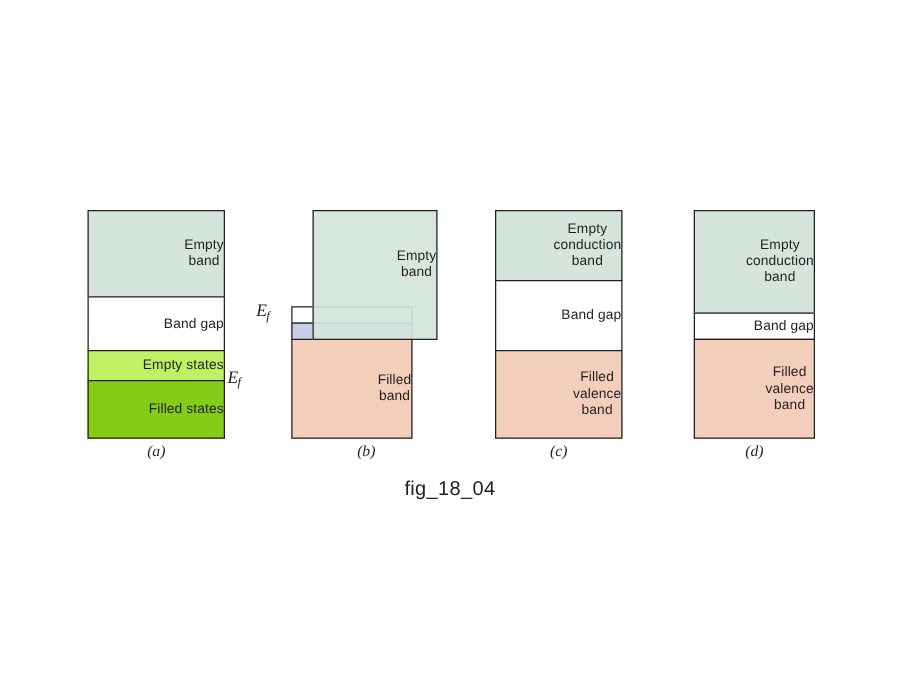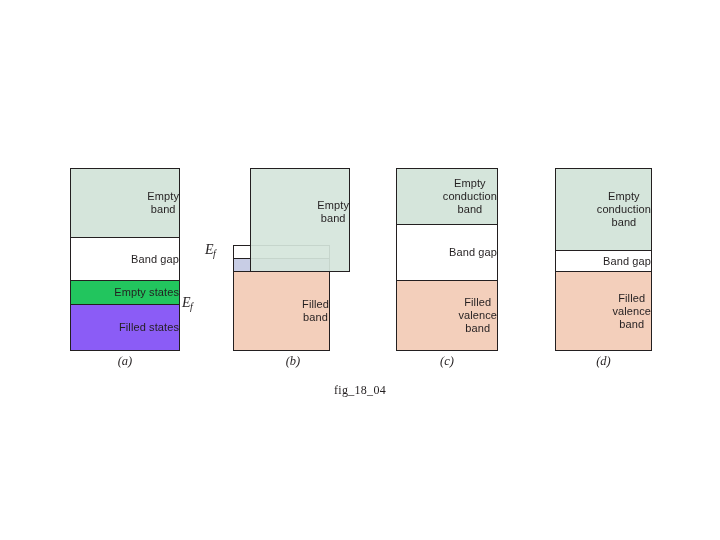--- a/index.html
+++ b/index.html
@@ -53,22 +53,22 @@
     color: #231f20;
   }
   .ef-label .sub {
     font-size: 10px;
     font-style: italic;
     vertical-align: -0.28em;
     margin-left: -0.5px;
   }
   .fig-caption {
     position: absolute;
-    font-family: Liberation Serif, serif;
-    font-size: 12px;
+    font-family: Liberation Sans, sans-serif;
+    font-size: 16px;
     color: #231f20;
     letter-spacing: 0.3px;
   }
   
   #panel-a { left: 70px; top: 168px; width: 110px; height: 183px; }
   #a-empty-band   { left: 0;   top: 0;    width: 110px; height: 70px; }
   #a-band-gap     { left: 0;   top: 69px; width: 110px; height: 44px; }
   #a-empty-states { left: 0;   top: 112px;width: 110px; height: 25px; }
   #a-filled-states{ left: 0;   top: 136px;width: 110px; height: 47px; }
   #a-caption      { left: 0;   top: 186px; }
@@ -105,24 +105,24 @@
 <div id="page">
 
   <div class="panel" id="panel-a">
     <div class="band" id="a-empty-band" style="background:#d5e5db">
       <span class="band-label">Empty
 band</span>
     </div>
     <div class="band" id="a-band-gap" style="background:#ffffff">
       <span class="band-label">Band gap</span>
     </div>
-    <div class="band" id="a-empty-states" style="background:#22c55e">
+    <div class="band" id="a-empty-states" style="background:#bef264">
       <span class="band-label">Empty states</span>
     </div>
-    <div class="band" id="a-filled-states" style="background:#8b5cf6">
+    <div class="band" id="a-filled-states" style="background:#84cc16">
       <span class="band-label">Filled states</span>
     </div>
     <div class="ef-label" id="a-ef"><span>E</span><span class="sub">f</span></div>
     <div class="panel-caption" id="a-caption">(a)</div>
   </div>
 
   <div class="panel" id="panel-b">
     <div class="band" id="b-filled-band" style="background:#f3cfbb">
       <span class="band-label">Filled
 band</span>

